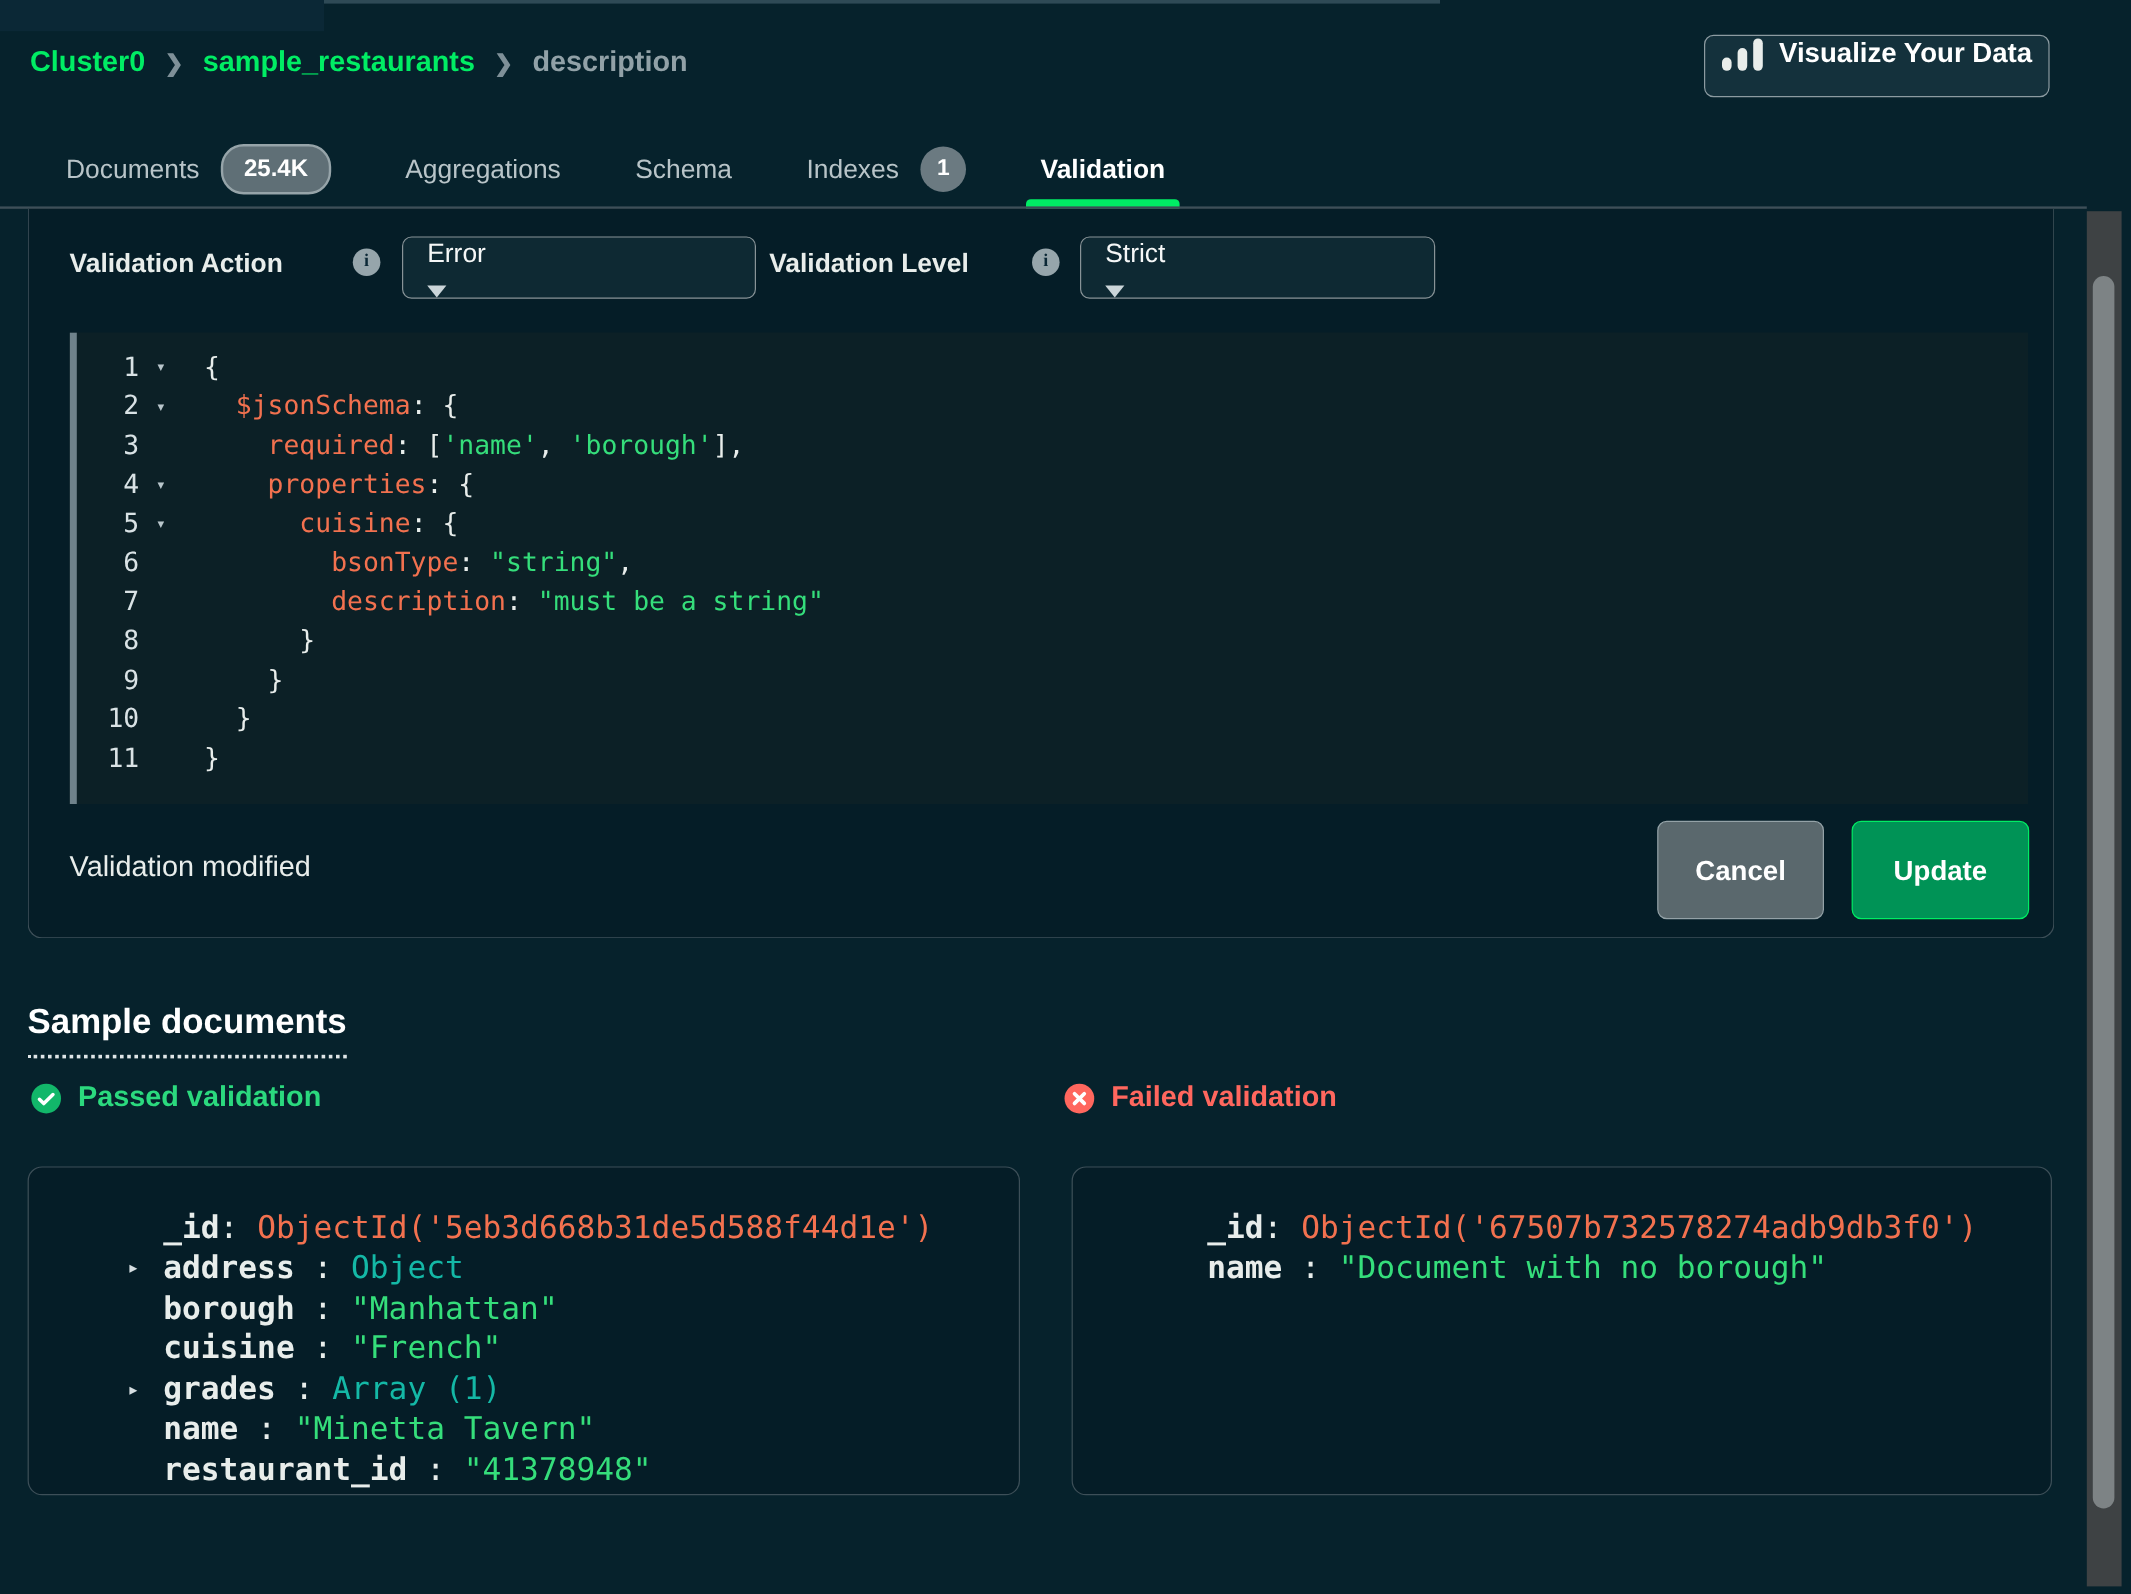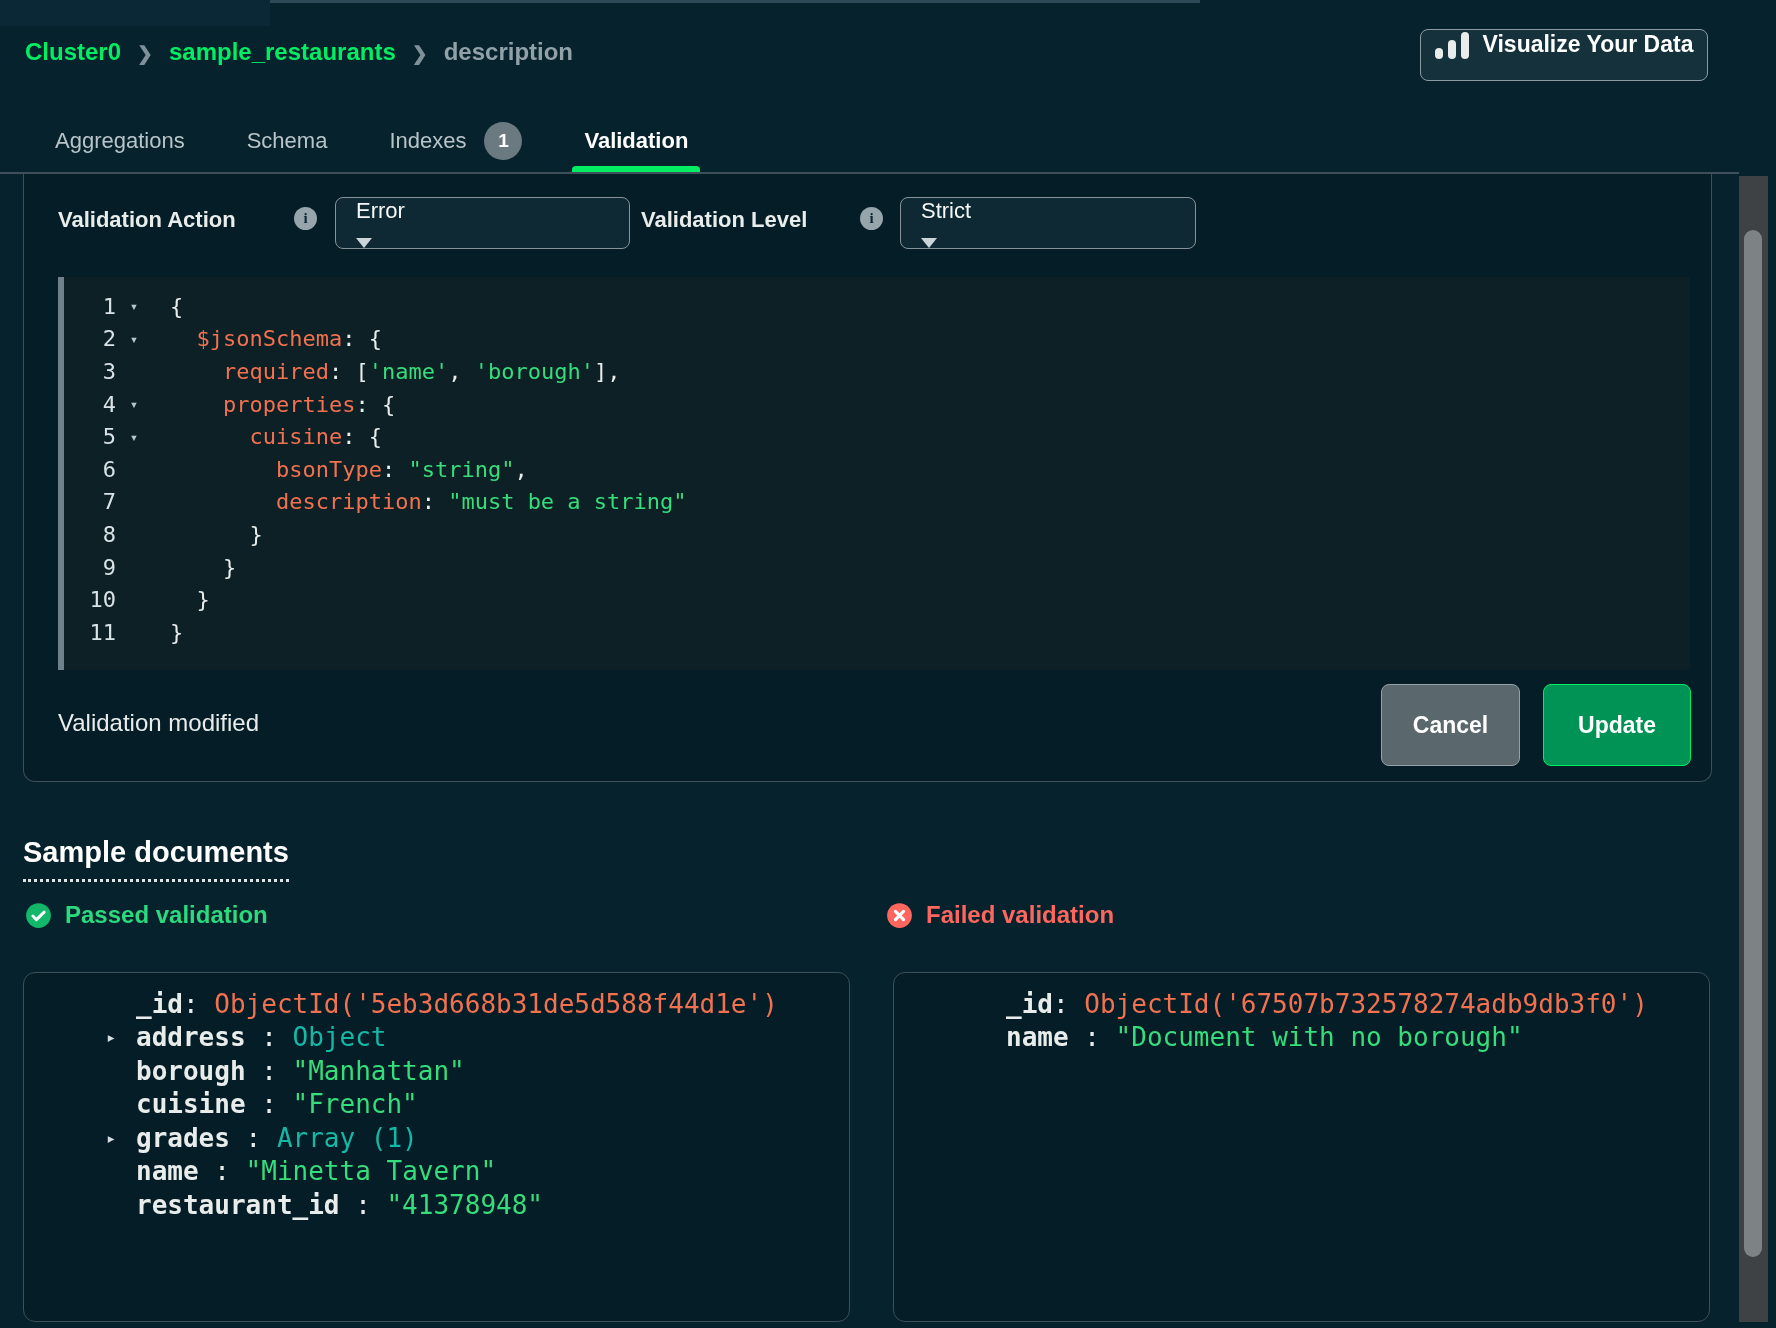--- a/index.html
+++ b/index.html
@@ -85,22 +85,22 @@
   .btn.cancel{left:1357px;width:139px;background:#5A686D;border:1px solid #94A2A7;}
   .btn.update{left:1519px;width:148px;background:#009356;border:1px solid #00ED64;}
 
   
   .samples-title{position:absolute;left:23px;top:836px;margin:0;font-size:29px;font-weight:700;color:#FFFFFF;
     padding-bottom:10px;border-bottom:3px dotted #DEE5E7;}
   .result-label{position:absolute;top:901px;display:flex;align-items:center;gap:13px;font-size:24px;font-weight:700;}
   .passed-label{left:25px;color:#2BD97E;}
   .failed-label{left:886px;color:#FF675E;}
 
-  .doc-card{position:absolute;top:972px;height:350px;border:1px solid #3D4F58;border-radius:12px;
-    background:rgba(0,8,12,0.15);box-sizing:border-box;padding-top:14px;overflow:hidden;}
+  .doc-card{position:absolute;top:972px;height:274px;border:1px solid #3D4F58;border-radius:12px;
+    background:rgba(0,8,12,0.15);box-sizing:border-box;padding-top:34px;overflow:hidden;}
   .doc-card.passed{left:23px;width:827px;}
   .doc-card.failed{left:893px;width:817px;}
   .doc-row{display:flex;align-items:center;height:33.5px;padding-left:82px;
     font-family:"DejaVu Sans Mono", monospace;font-size:26px;cursor:default;}
   .doc-caret{width:30px;flex:none;color:#D6DEE1;font-size:17px;cursor:pointer;}
   .doc-key{font-weight:700;color:#E8EDEB;}
   .doc-sep{white-space:pre;color:#E8EDEB;}
   .doc-val.oid{color:#F2714F;}
   .doc-val.str{color:#35DE7B;}
   .doc-val.plain{color:#14b8a6;}
@@ -125,20 +125,24 @@
     <span class="chart-icon">
         <i></i>
         <i></i>
         <i></i>
       </span>
     <span>Visualize Your Data</span>
   </button>
 
   <div class="tab-bar" id="tab-bar">
       <div class="tab">
+        <span class="tab-label">Documents</span>
+        <span class="badge-pill">25.4K</span>
+      </div>
+      <div class="tab">
         <span class="tab-label">Aggregations</span>
       </div>
       <div class="tab">
         <span class="tab-label">Schema</span>
       </div>
       <div class="tab">
         <span class="tab-label">Indexes</span>
         <span class="badge-circle">1</span>
       </div>
       <div class="tab active">

